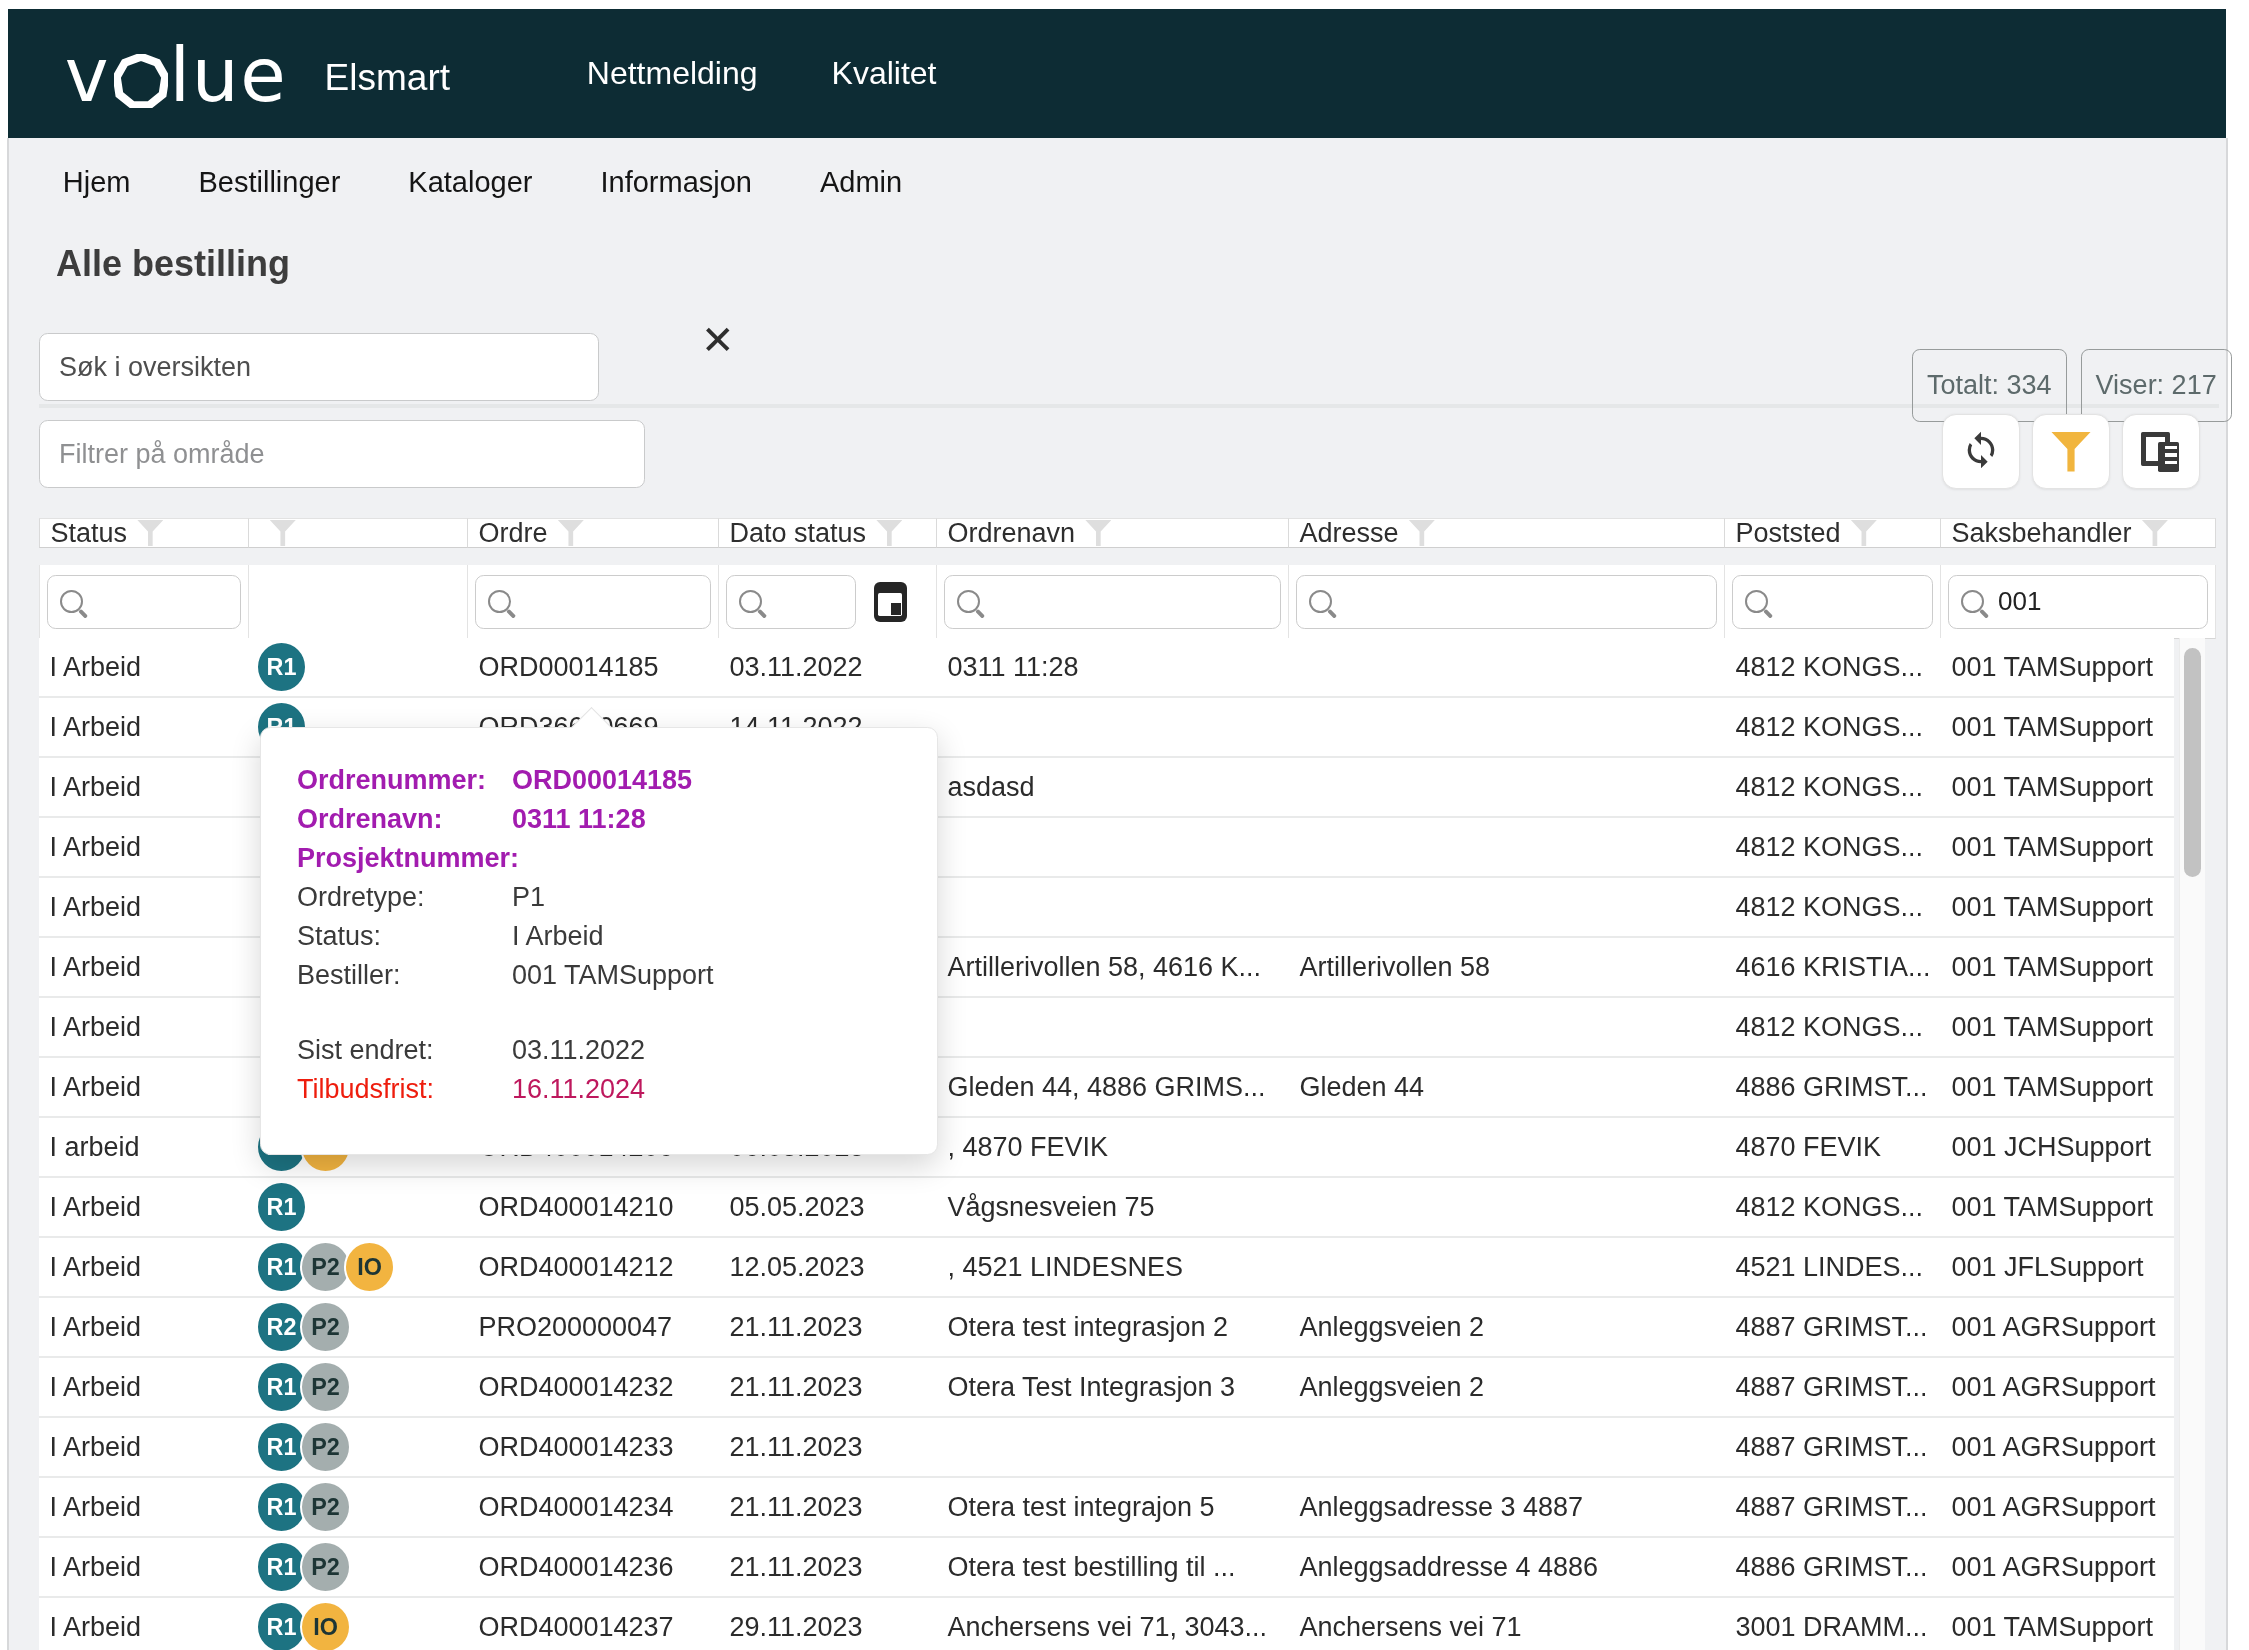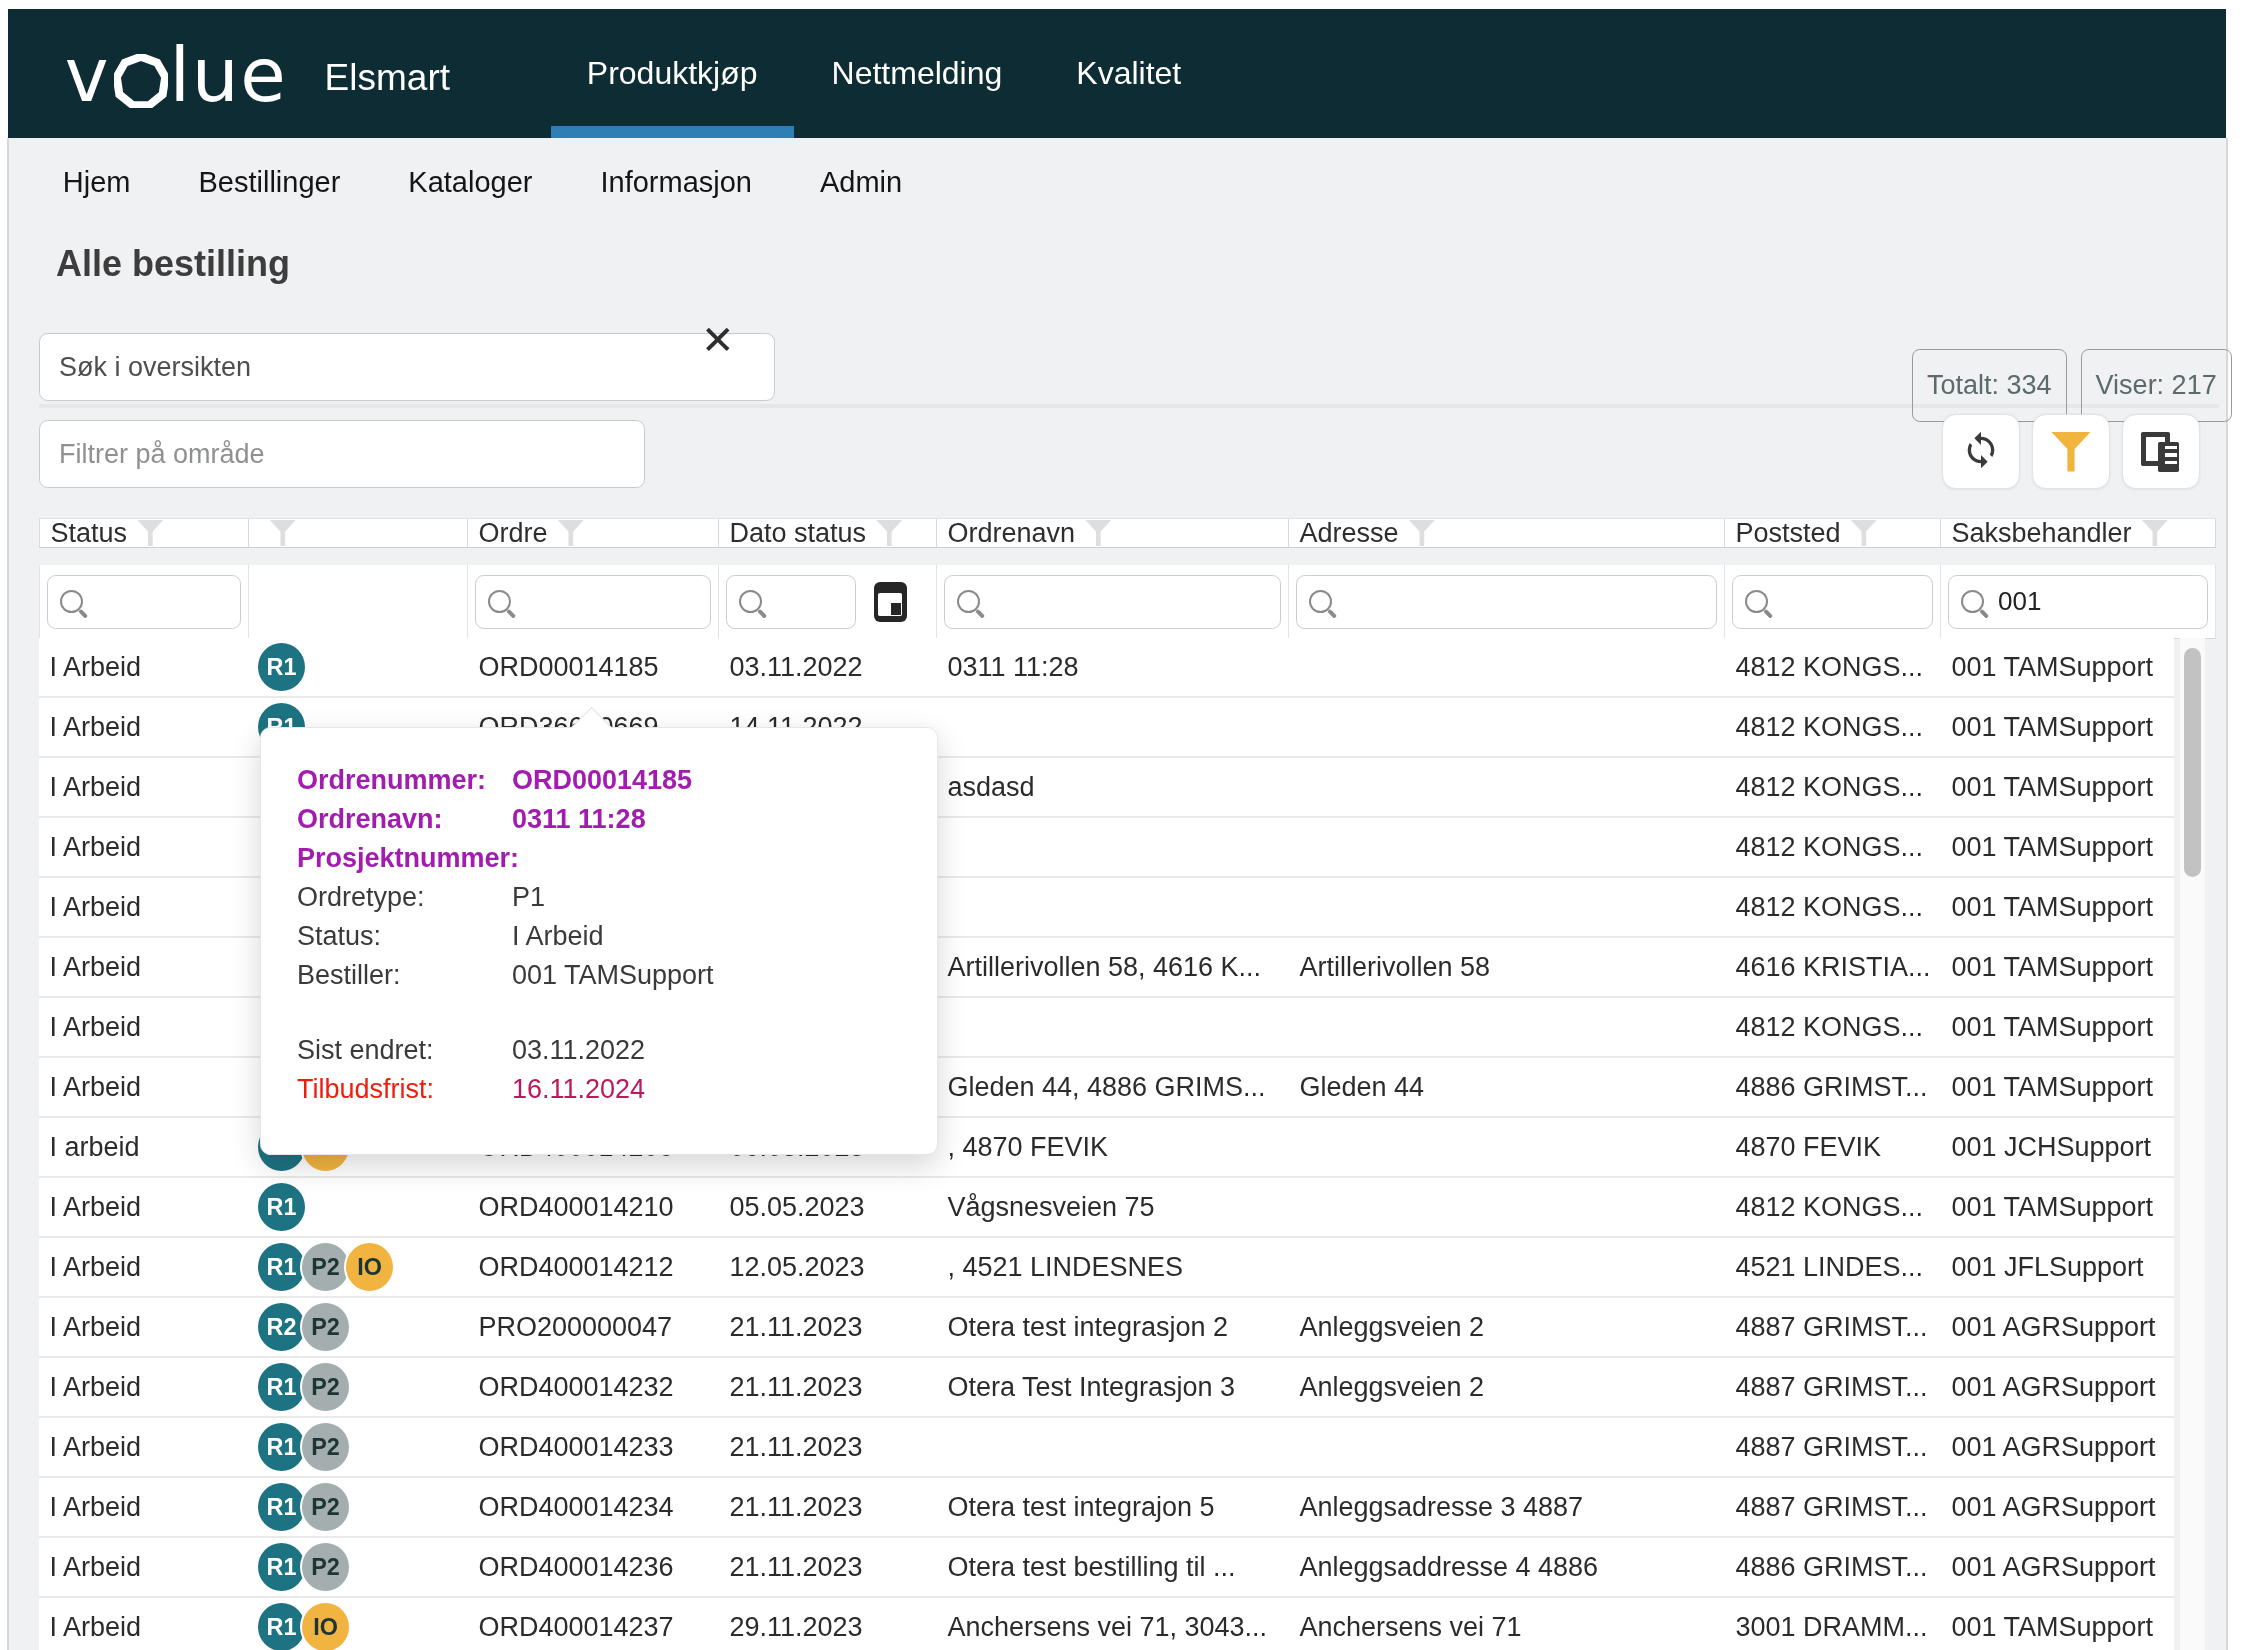--- a/index.html
+++ b/index.html
@@ -17,21 +17,21 @@
   .tabs{position:absolute;left:579px;top:0;height:129px;display:flex;gap:74px;align-items:center;}
   .tab{position:relative;height:129px;display:flex;align-items:center;color:#fff;font-size:32px;font-weight:500;cursor:pointer;}
   .tab.active::after{content:"";position:absolute;left:-36px;right:-36px;bottom:0;height:12px;background:#2e7fb5;}
   
   .subnav{position:absolute;left:7.8px;top:148px;width:2218px;height:69px;display:flex;gap:68px;align-items:center;padding-left:55px;}
   .subnav-item{font-size:29px;color:#151515;cursor:pointer;}
   .page-title{position:absolute;left:52px;top:239px;font-size:36px;font-weight:600;color:#3d3d3d;margin:4px;}
   
   .big-input{position:absolute;background:#fff;border:1.7px solid #c9cacb;border-radius:8.7px;font-size:27px;
     padding:0 19px;box-sizing:border-box;outline:none;font-family:"Liberation Sans",sans-serif;}
-  .search-input{left:39px;top:333px;width:736px;height:68px;color:#4a4a4a;}
+  .search-input{left:39px;top:333px;width:560px;height:68px;color:#4a4a4a;}
   .search-input::placeholder{color:#4e4e4e;opacity:1;}
   .area-input{left:39px;top:420px;width:606px;height:68px;}
   .area-input::placeholder{color:#8f9092;opacity:1;}
   .close-x{position:absolute;left:701px;top:317px;font-size:40px;color:#2e2e2e;cursor:pointer;font-weight:400;}
   .divider-band{position:absolute;left:39px;top:404px;width:2180px;height:4.3px;background:#e5e7e8;}
   
   .counters{position:absolute;left:1912px;top:349px;display:flex;gap:14px;}
   .counter{border:1.7px solid #979b9b;border-radius:7.8px;padding:20px 14px;font-size:27px;color:#5d6a6b;white-space:nowrap;}
   
   .toolbar{position:absolute;left:1942px;top:414px;display:flex;gap:12px;}
@@ -97,21 +97,20 @@
     <span class="logo-text" id="logo-text">
         <span>v</span>
         <svg width="54" height="54" viewBox="0 0 40 40" class="logo-o">
           <polygon points="20,2 32,6.5 38,17 36,30 26,38 14,38 4,30 2,17 8,6.5" fill="none" stroke="#fff" stroke-width="6"></polygon>
         </svg>
         <span>lue</span>
       </span>
     <span class="product-name">Elsmart</span>
   </div>
   <nav class="tabs" id="tabs">
-      <div class="tab active">Produktkjøp</div>
       <div class="tab">Nettmelding</div>
       <div class="tab">Kvalitet</div>
     </nav>
 </header>
 
 <nav class="subnav" id="subnav">
     <span class="subnav-item">Hjem</span>
     <span class="subnav-item">Bestillinger</span>
     <span class="subnav-item">Kataloger</span>
     <span class="subnav-item">Informasjon</span>

